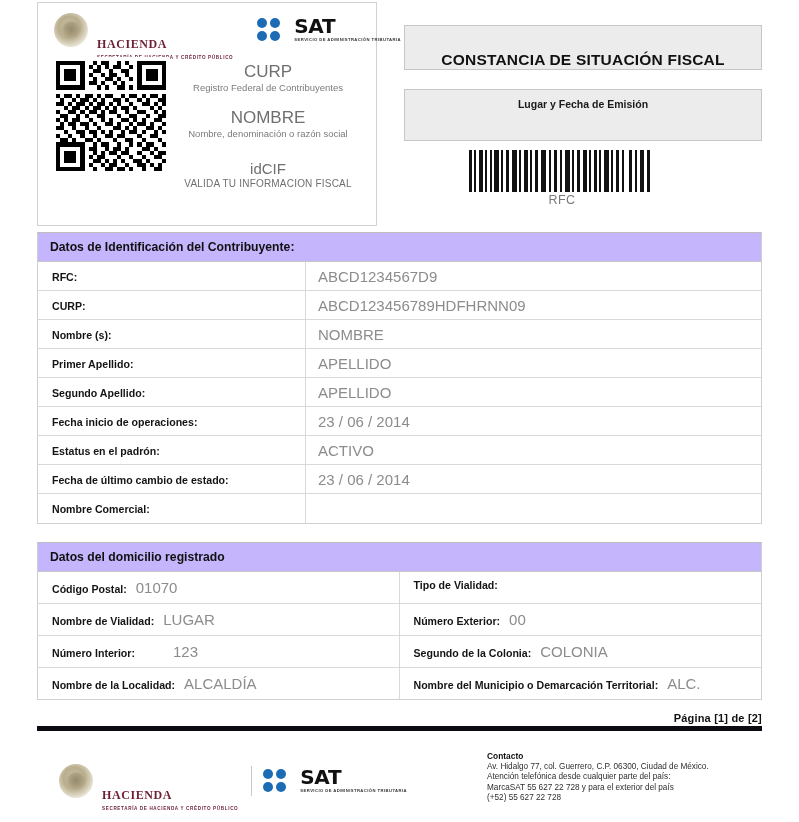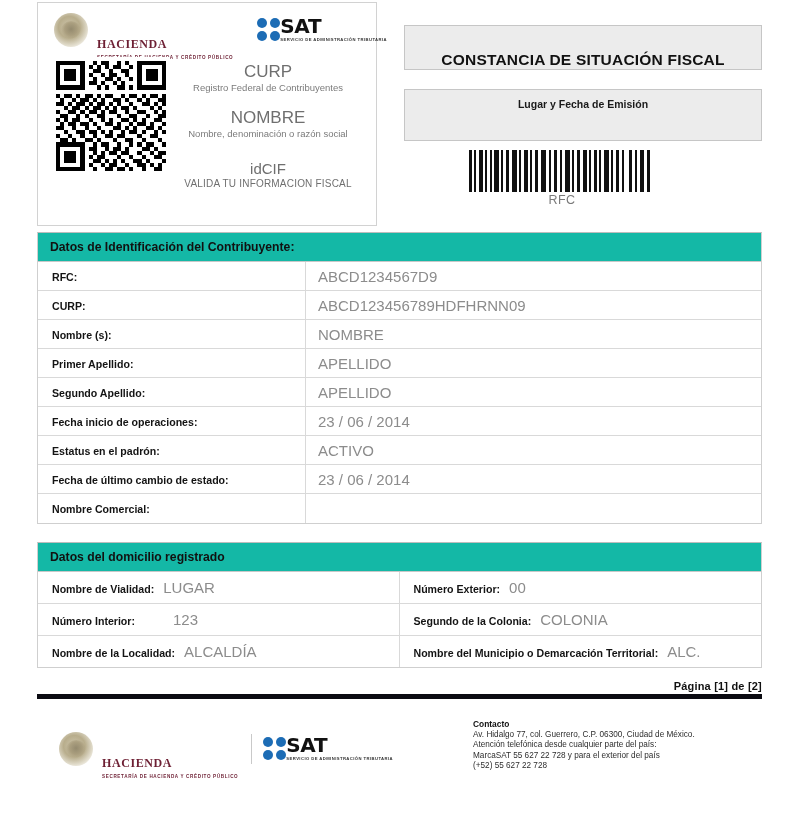--- a/index.html
+++ b/index.html
@@ -84,21 +84,21 @@
   }
   .sat-dots {
     width: 23px; height: 23px;
     flex: 0 0 23px;
     display: grid;
     grid-template-columns: 10px 10px;
     grid-template-rows: 10px 10px;
     gap: 3px;
   }
   .sat-dots i { background: #1c6cb5; border-radius: 50%; display: block; }
-  .sat-text { margin-left: 0; }
+  .sat-text { margin-left: 14px; }
   .sat-word {
     font-weight: bold;
     font-size: 20px;
     letter-spacing: -.4px;
     color: #111;
     line-height: 19px;
     font-family: "DejaVu Sans", sans-serif;
   }
   .sat-sub {
     font-size: 4.2px;
@@ -196,21 +196,21 @@
   .sheet { padding: 0 37px; }
 
   .section {
     border: 1px solid #cfcfcf;
     border-top: 1px solid #bdbdbd;
     box-sizing: border-box;
   }
   .section + .section { margin-top: 18px; }
 
   .section-head {
-    background: #14b8a6;
+    background: #c4b5fd;
     border-bottom: 1px solid #c8c8c8;
     padding: 7px 11px 7px 12px;
     font-weight: bold;
     font-size: 12.2px;
     color: #111;
   }
 
   .rows { background: #fff; }
 
   .row {
@@ -650,20 +650,30 @@
         <div class="cell-value"></div>
       </div>
     </div>
   </div>
 
   <div class="section">
     <div class="section-head">Datos del domicilio registrado</div>
     <div class="rows">
       <div class="drow">
         <div class="dcell left">
+          <span class="dlabel">Código Postal:</span>
+          <span class="dvalue">01070</span>
+        </div>
+        <div class="dcell">
+          <span class="dlabel">Tipo de Vialidad:</span>
+          <span class="dvalue"></span>
+        </div>
+      </div>
+      <div class="drow">
+        <div class="dcell left">
           <span class="dlabel">Nombre de Vialidad:</span>
           <span class="dvalue">LUGAR</span>
         </div>
         <div class="dcell">
           <span class="dlabel">Número Exterior:</span>
           <span class="dvalue">00</span>
         </div>
       </div>
       <div class="drow">
         <div class="dcell left">

